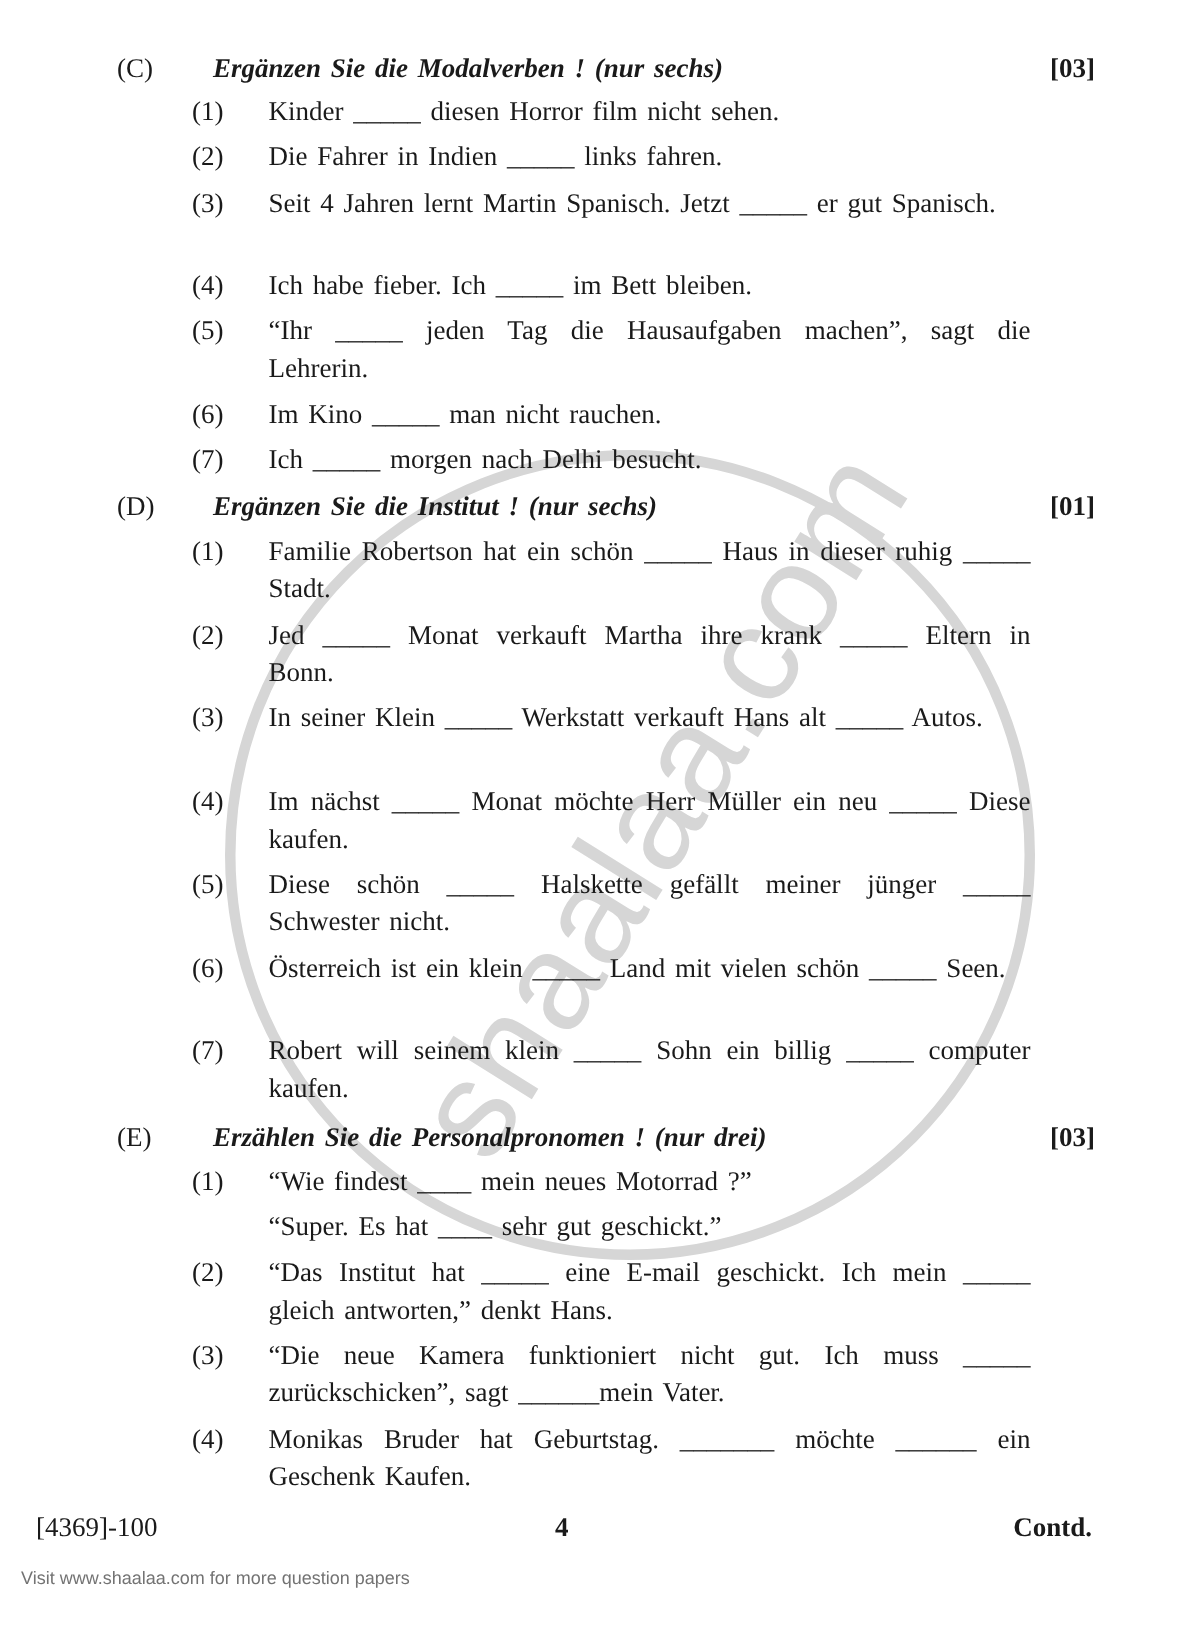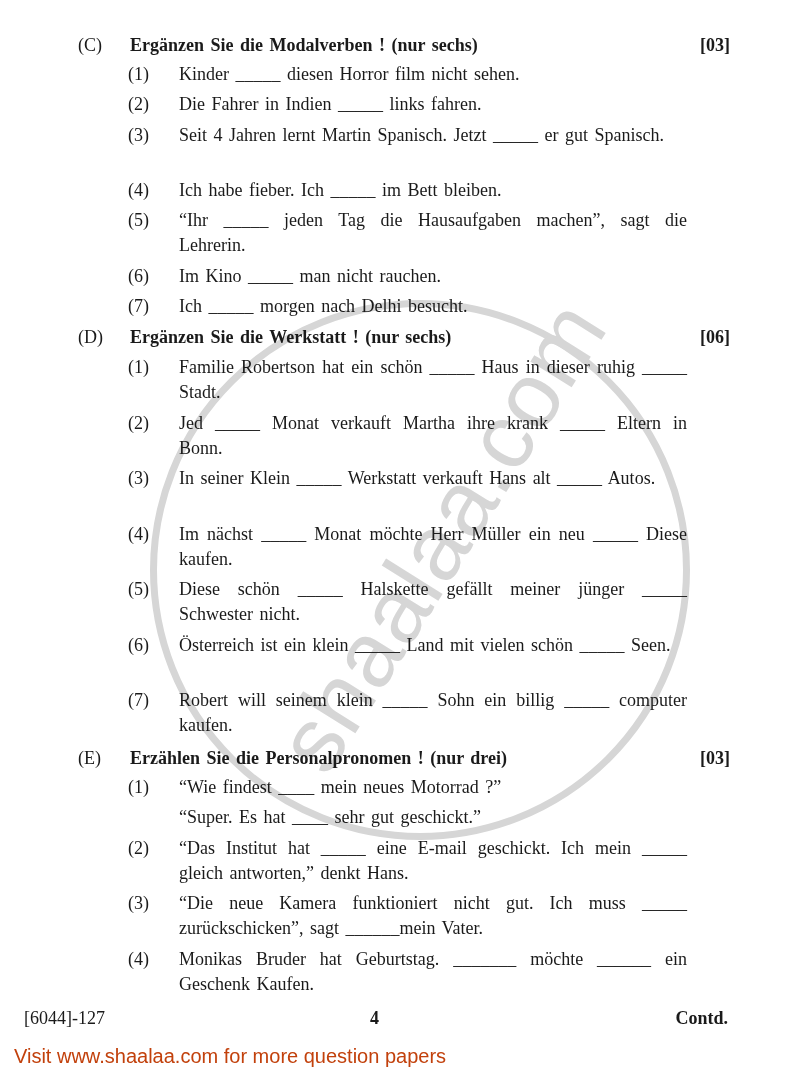--- a/index.html
+++ b/index.html
@@ -14,32 +14,32 @@
   .watermark-text {
     position: absolute; left: 190px; top: 510px; width: 470px; text-align: center;
     font-family: "Liberation Sans", "DejaVu Sans", sans-serif; font-size: 92px; color: #d6d6d6;
     transform: rotate(-58deg); transform-origin: center center; pointer-events: none; letter-spacing: 1px;
   }
   .content { position: absolute; left: 0; top: 0; width: 800px; z-index: 2; }
   .section-head {
     position: absolute; left: 78px; width: 652px; font-size: 18px; line-height: 24px;
   }
   .section-head .letter { position: absolute; left: 0; }
-  .section-head .title { position: absolute; left: 52px; font-weight: bold; word-spacing: 2px; }
+  .section-head .title { position: absolute; left: 64px; font-weight: bold; word-spacing: 2px; font-style: italic; }
   .section-head .marks { position: absolute; right: 0; font-weight: bold; }
   .item { position: absolute; left: 128px; width: 560px; font-size: 18px; line-height: 25px; }
   .item .num { position: absolute; left: 0; top: 0; }
   .item .text { position: absolute; left: 51px; width: 508px; text-align: justify; text-align-last: left; word-spacing: 2px; }
   .footer { position: absolute; top: 1008px; left: 0; width: 800px; font-size: 18px; font-weight: bold; }
   .footer .code { position: absolute; left: 24px; font-weight: normal; }
   .footer .page { position: absolute; left: 370px; }
   .footer .contd { position: absolute; right: 72px; }
   .visit {
-    position: absolute; left: 14px; top: 1045px; font-size: 20px;
-    font-family: "Liberation Sans", "DejaVu Sans", sans-serif; color: #c2410c;
+    position: absolute; left: 14px; top: 1045px; font-size: 12px;
+    font-family: "Liberation Sans", "DejaVu Sans", sans-serif; color: #737373;
   }
 </style>
 </head>
 <body>
 
 <div class="watermark"></div>
 <div class="watermark-text">shaalaa.com</div>
 
 <div class="content">
 
@@ -72,22 +72,22 @@
     <span class="num">(6)</span>
     <span class="text">Im Kino _____ man nicht rauchen.</span>
   </div>
   <div class="item" style="top:294px;">
     <span class="num">(7)</span>
     <span class="text">Ich _____ morgen nach Delhi besucht.</span>
   </div>
 
   <div class="section-head" style="top:325px;">
     <span class="letter">(D)</span>
-    <span class="title">Ergänzen Sie die Werkstatt ! (nur sechs)</span>
-    <span class="marks">[06]</span>
+    <span class="title">Ergänzen Sie die Institut ! (nur sechs)</span>
+    <span class="marks">[01]</span>
   </div>
   <div class="item" style="top:355px;">
     <span class="num">(1)</span>
     <span class="text">Familie Robertson hat ein schön _____ Haus in dieser ruhig _____ Stadt.</span>
   </div>
   <div class="item" style="top:411px;">
     <span class="num">(2)</span>
     <span class="text">Jed _____ Monat verkauft Martha ihre krank _____ Eltern in Bonn.</span>
   </div>
   <div class="item" style="top:466px;">
@@ -130,18 +130,18 @@
   <div class="item" style="top:891px;">
     <span class="num">(3)</span>
     <span class="text">“Die neue Kamera funktioniert nicht gut. Ich muss _____ zurückschicken”, sagt ______mein Vater.</span>
   </div>
   <div class="item" style="top:947px;">
     <span class="num">(4)</span>
     <span class="text">Monikas Bruder hat Geburtstag. _______ möchte ______ ein Geschenk Kaufen.</span>
   </div>
 
   <div class="footer">
-    <span class="code">[6044]-127</span>
+    <span class="code">[4369]-100</span>
     <span class="page">4</span>
     <span class="contd">Contd.</span>
   </div>
   <div class="visit">Visit www.shaalaa.com for more question papers</div>
 </div>
 
 </body></html>

